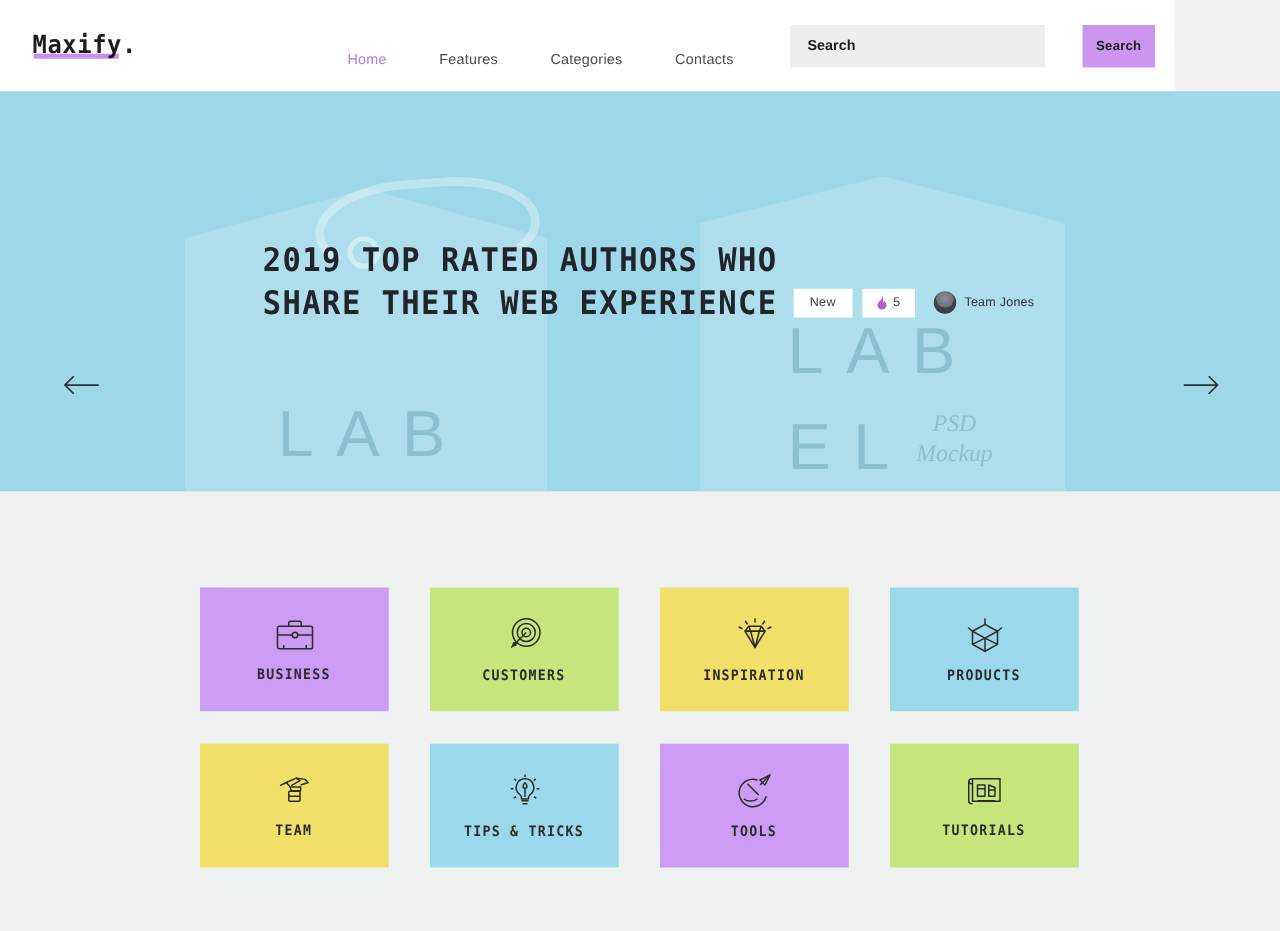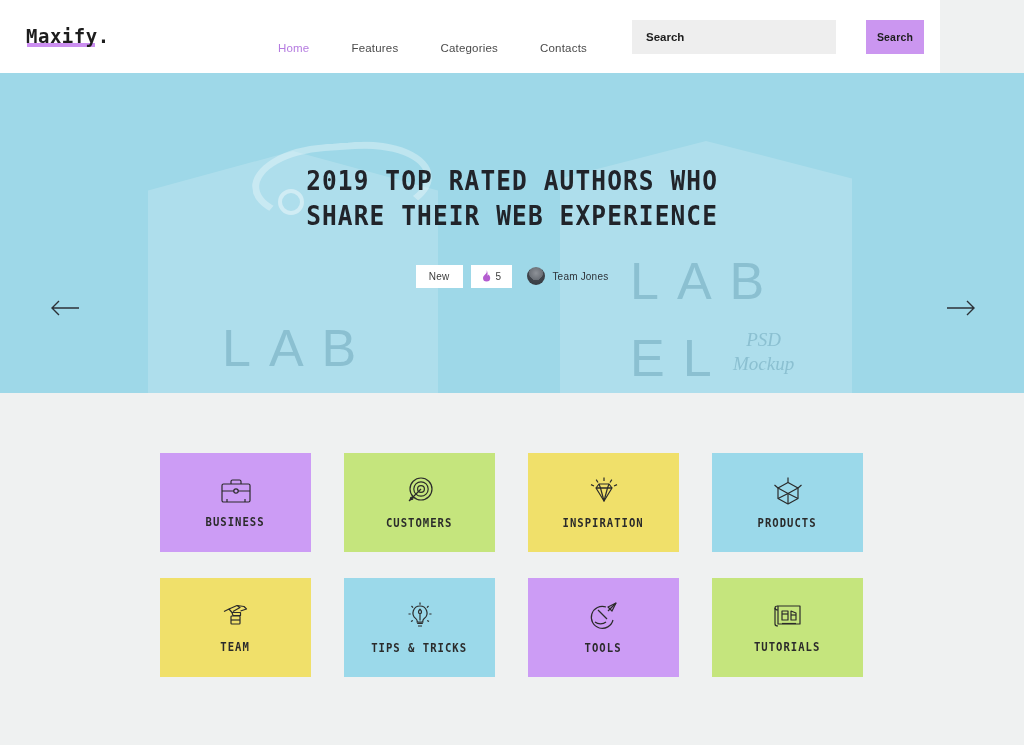--- a/index.html
+++ b/index.html
@@ -154,21 +154,21 @@
     text-align: center;
     user-select: none;
   }
   .psd-2 { left: 733px; top: 255px; }
 
   .hero-center {
     position: absolute;
     left: 0; top: 0;
     width: 1024px; height: 320px;
     display: flex;
-    flex-direction: column;
+    flex-direction: row;
     align-items: center;
     justify-content: center;
     padding-bottom: 14px;
   }
   .hero-title {
     font-family: "DejaVu Sans Mono", monospace;
     font-size: 26px;
     line-height: 1.32;
     letter-spacing: 1.2px;
     color: #21242a;
@@ -220,21 +220,21 @@
     top: 225px;
     width: 30px; height: 20px;
     cursor: pointer;
   }
   .arrow-left  { left: 50px; }
   .arrow-right { left: 946px; }
 
   
   .grid-section {
     width: 1024px;
-    padding: 60px 0 0 0;
+    padding: 77px 0 0 0;
     background: #eff1f1;
   }
   .grid {
     width: 704px;
     margin: 0 auto;
     display: grid;
     grid-template-columns: repeat(4, 151px);
     grid-auto-rows: 99px;
     gap: 26px 33px;
   }

